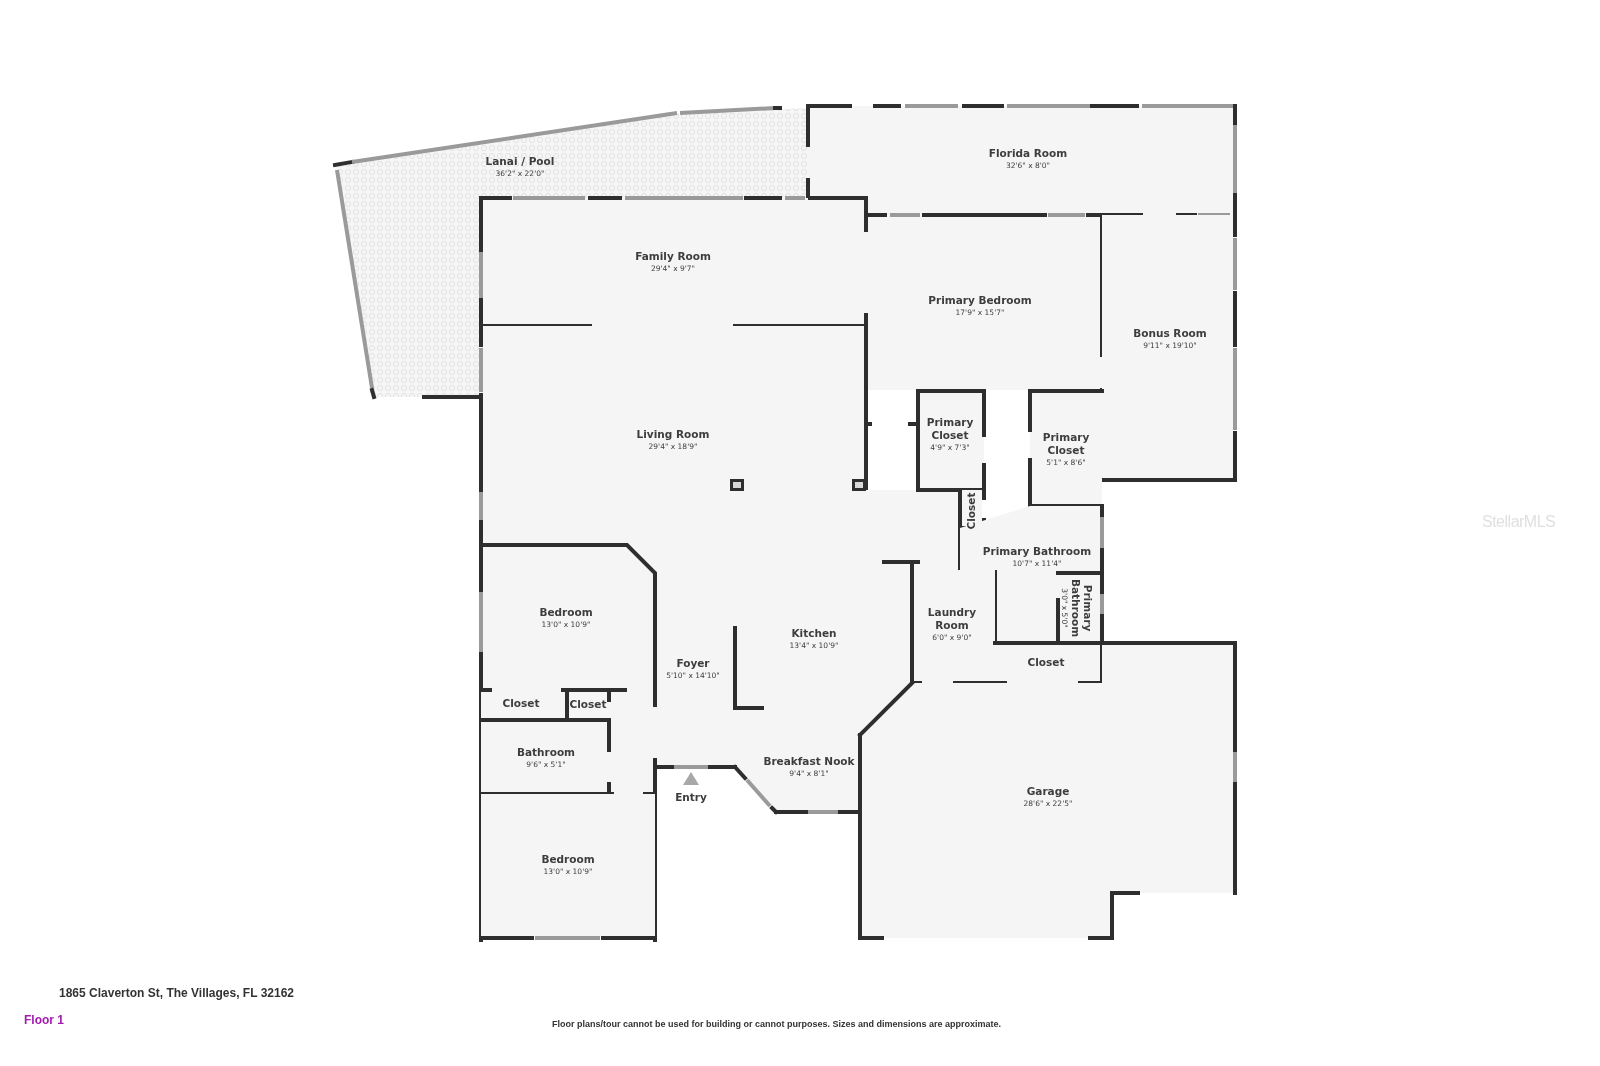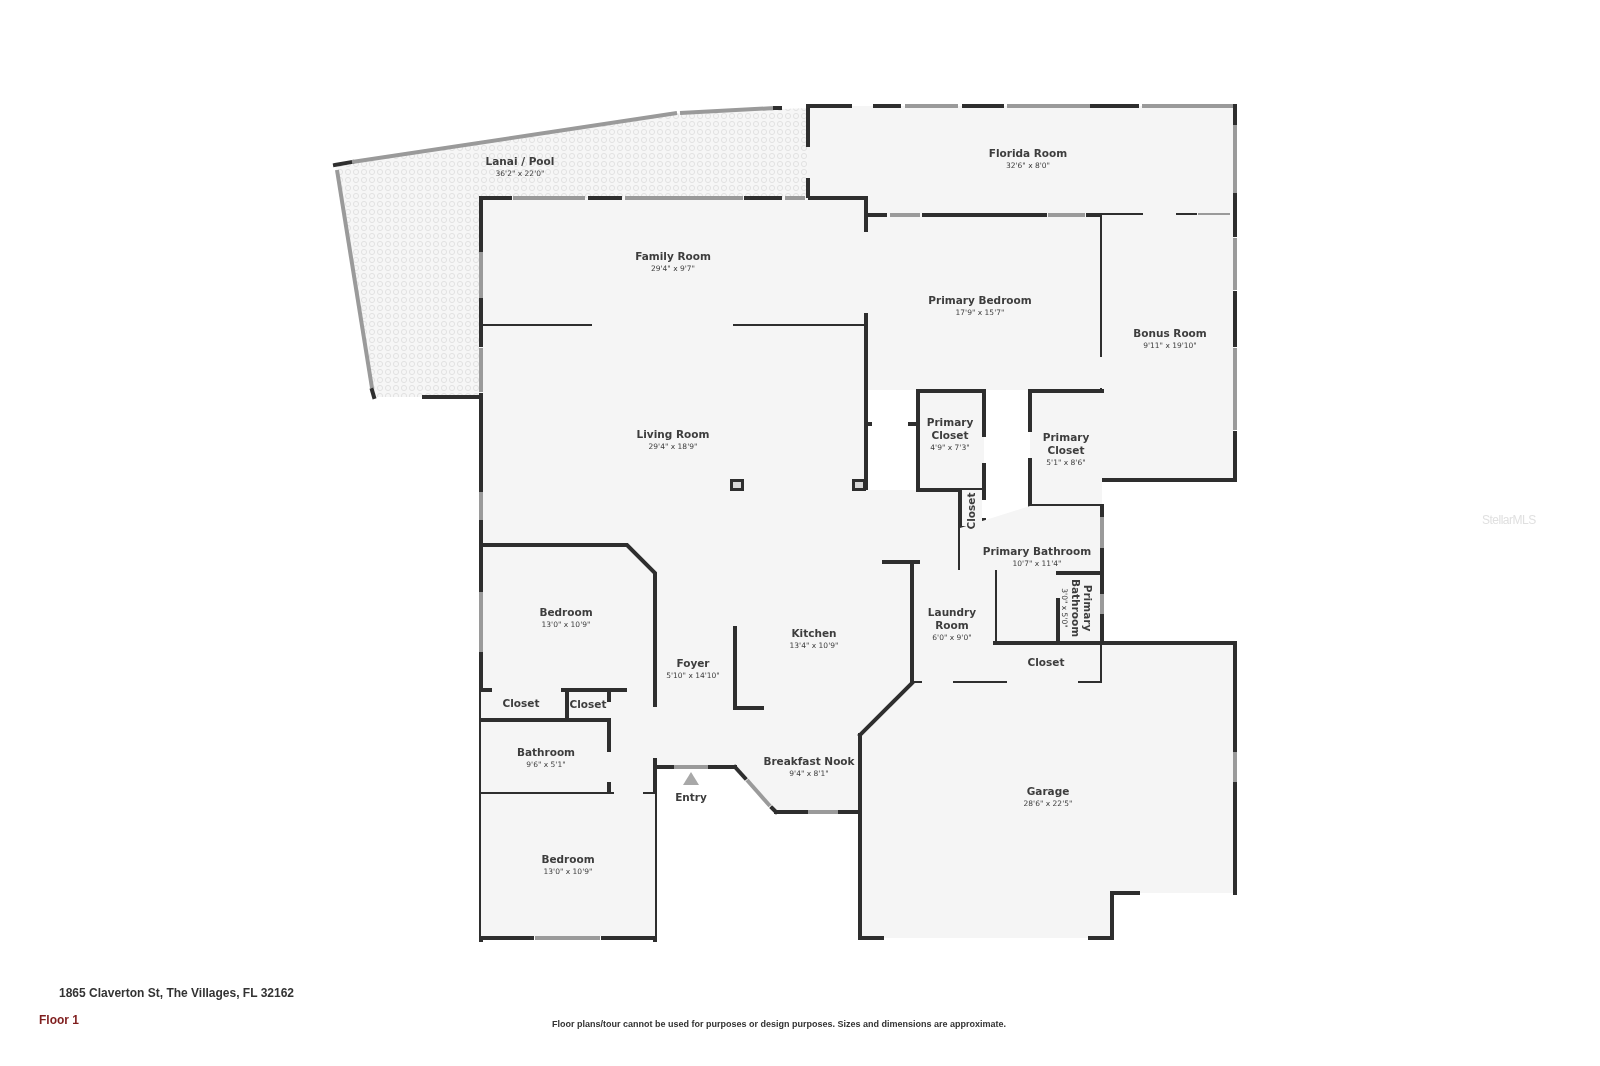--- a/index.html
+++ b/index.html
@@ -4,23 +4,23 @@
 <style>
   html, body { margin:0; padding:0; background:#ffffff; }
   body { width:1600px; height:1066px; position:relative; overflow:hidden; font-family:"Liberation Sans", sans-serif; }
   #plan { position:absolute; left:0; top:0; width:1600px; height:1066px; }
   .room-name { font-family:"DejaVu Sans", sans-serif; font-size:10.5px; font-weight:bold; fill:#3d3d3d; text-anchor:middle; }
   .room-dim { font-family:"DejaVu Sans", sans-serif; font-size:7.5px; fill:#3d3d3d; text-anchor:middle; }
   .wall { stroke:#2e2e2e; stroke-width:4; fill:none; stroke-linecap:square; }
   .win { stroke:#9a9a9a; stroke-width:4; fill:none; }
   .floor { fill:#f5f5f5; }
   .footer-addr { position:absolute; left:27px; top:986px; font-size:12px; font-weight:bold; color:#333;margin-left:32px; }
-  .footer-floor { position:absolute; left:39px; top:1013px; font-size:12px; font-weight:bold; color:#7f1d1d; }
+  .footer-floor { position:absolute; left:24px; top:1013px; font-size:12px; font-weight:bold; color:#a21caf; }
   .footer-disc { position:absolute; left:552px; top:1019px; font-size:9px; font-weight:bold; color:#333; }
-  .watermark { position:absolute; left:1482px; top:513px; font-size:12px; color:#e0e0e0; letter-spacing:-0.5px; }
+  .watermark { position:absolute; left:1482px; top:513px; font-size:16px; color:#e0e0e0; letter-spacing:-0.5px; }
 </style>
 </head>
 <body>
 
 <svg id="plan" viewBox="0 0 1600 1066" xmlns="http://www.w3.org/2000/svg">
   <defs>
     <pattern id="dots" width="8" height="8" patternUnits="userSpaceOnUse">
       <rect width="8" height="8" fill="#f6f6f6"></rect>
       <circle cx="4" cy="4" r="2.6" fill="none" stroke="#e2e2e2" stroke-width="1"></circle>
     </pattern>
@@ -294,13 +294,13 @@
   <text class="room-name" x="1048" y="795">Garage</text>
   <text class="room-dim" x="1048" y="806">28'6" x 22'5"</text>
 
   <text class="room-name" x="568" y="863">Bedroom</text>
   <text class="room-dim" x="568" y="874">13'0" x 10'9"</text>
 </svg>
 
 <div class="watermark">StellarMLS</div>
 <div class="footer-addr">1865 Claverton St, The Villages, FL 32162</div>
 <div class="footer-floor">Floor 1</div>
-<div class="footer-disc">Floor plans/tour cannot be used for purposes or design purposes. Sizes and dimensions are approximate.</div>
+<div class="footer-disc">Floor plans/tour cannot be used for building or cannot purposes. Sizes and dimensions are approximate.</div>
 
 </body></html>

